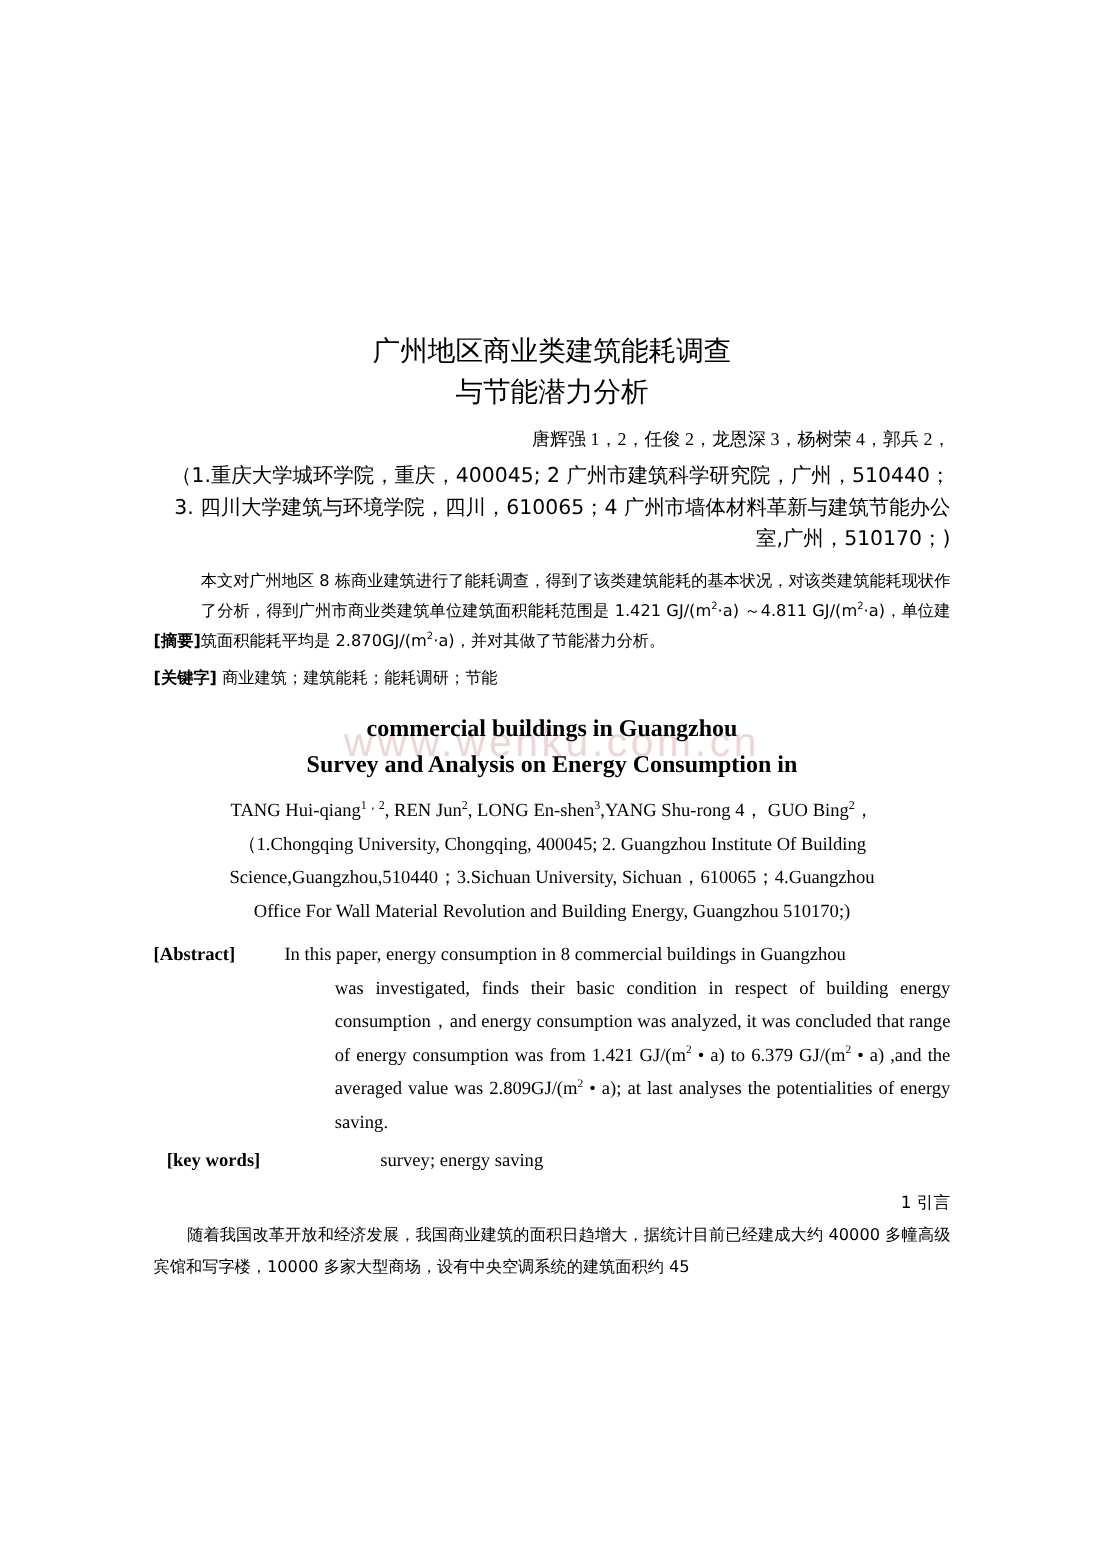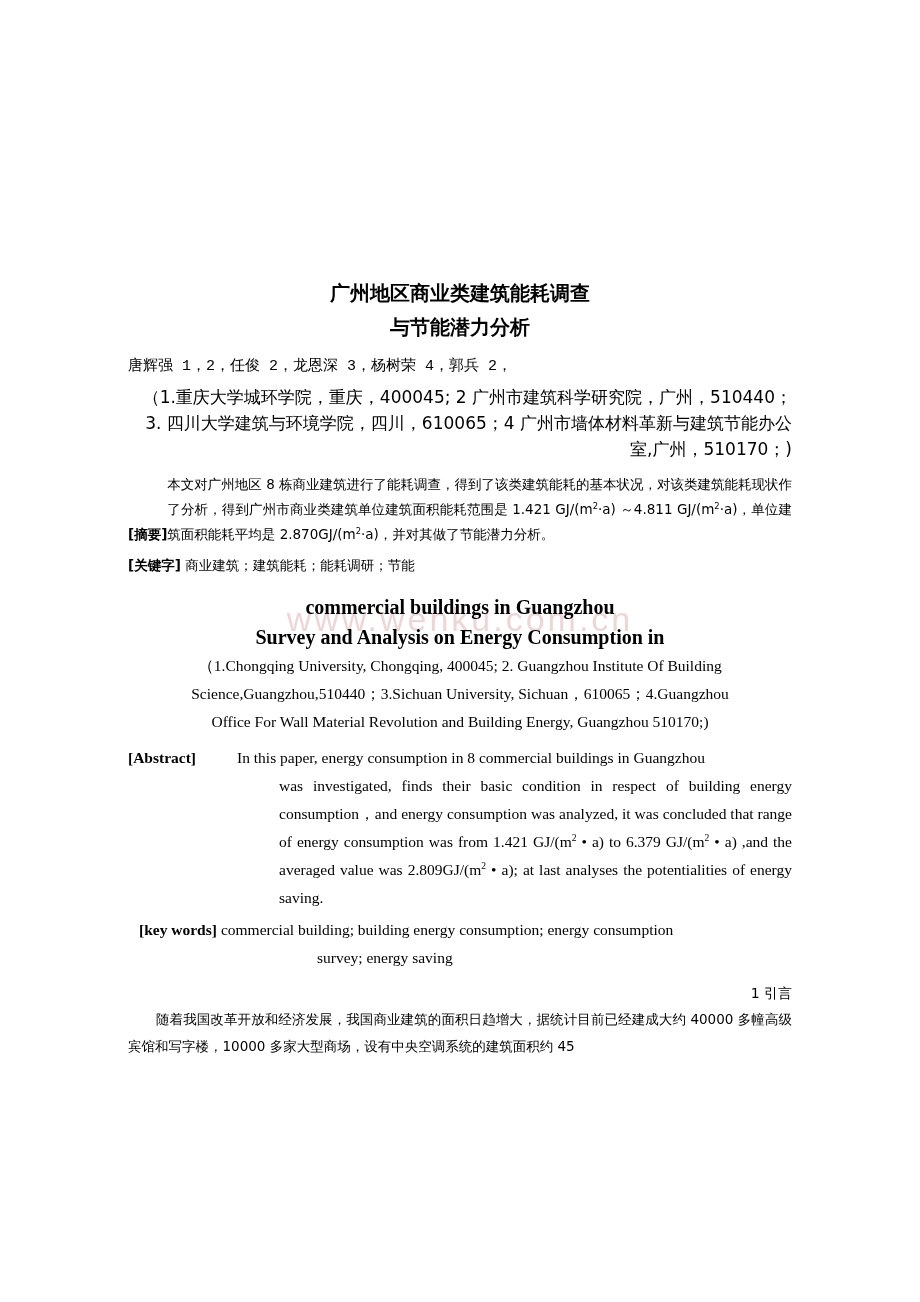--- a/index.html
+++ b/index.html
@@ -37,34 +37,34 @@
     user-select: none;
     z-index: 5;
   }
   .content {
     position: relative;
     z-index: 10;
     padding-top: 276px;
   }
   .cn-title {
     font-family: "DejaVu Sans", sans-serif;
-    font-weight: bold;
-    font-size: 20px;
+    font-weight: normal;
+    font-size: 23px;
     line-height: 34px;
     text-align: center;
     margin: 0;
     letter-spacing: 0px;
   }
   .cn-title .line2 {
     display: block;
   }
   .cn-authors {
-    font-family: Liberation Mono, monospace;
+    font-family: Liberation Serif, serif;
     font-size: 15px;
-    text-align: left;
+    text-align: right;
     margin-top: 12px;
     line-height: 22px;
   }
   .cn-affil {
     font-family: "DejaVu Sans", sans-serif;
     font-size: 17px;
     line-height: 26px;
     text-align: right;
     margin-top: 6px;
   }
@@ -220,39 +220,39 @@
     <div class="cn-keywords">
       <span class="lbl">[关键字]</span>
       <span>商业建筑；建筑能耗；能耗调研；节能</span>
     </div>
 
     <div class="en-title">
       <div>commercial buildings in Guangzhou</div>
       <div>Survey and Analysis on Energy Consumption in</div>
     </div>
 
+    <div class="en-authors">TANG Hui-qiang<sup>1，2</sup>, REN Jun<sup>2</sup>, LONG En-shen<sup>3</sup>,YANG Shu-rong 4， GUO Bing<sup>2</sup>，</div>
 
     <div class="en-affil">
       <div>（1.Chongqing University, Chongqing, 400045; 2. Guangzhou Institute Of Building</div>
       <div>Science,Guangzhou,510440；3.Sichuan University, Sichuan，610065；4.Guangzhou</div>
       <div>Office For Wall Material Revolution and Building Energy, Guangzhou 510170;)</div>
     </div>
 
     <div class="en-abstract">
       <span class="lbl">[Abstract]</span>
       <span class="txt">
         <span>In this paper, energy consumption in 8 commercial buildings in Guangzhou</span>
         <span class="indent">was investigated, finds their basic condition in respect of building energy consumption，and energy consumption was analyzed, it was concluded that range of energy consumption was from 1.421 GJ/(m<sup>2</sup> • a) to 6.379 GJ/(m<sup>2</sup> • a) ,and the averaged value was 2.809GJ/(m<sup>2</sup> • a); at last analyses the potentialities of energy saving.</span>
       </span>
     </div>
 
     <div class="en-keywords">
       <span class="lbl">[key words]</span>
       <span class="txt">
-        <span>commercial building; building energy consumption; energy consumption</span>
         <span class="indent">survey; energy saving</span>
       </span>
     </div>
 
     <div class="section-head">1  引言</div>
 
     <div class="body-para">随着我国改革开放和经济发展，我国商业建筑的面积日趋增大，据统计目前已经建成大约 40000 多幢高级宾馆和写字楼，10000 多家大型商场，设有中央空调系统的建筑面积约 45</div>
 
   </div>
 </div>

